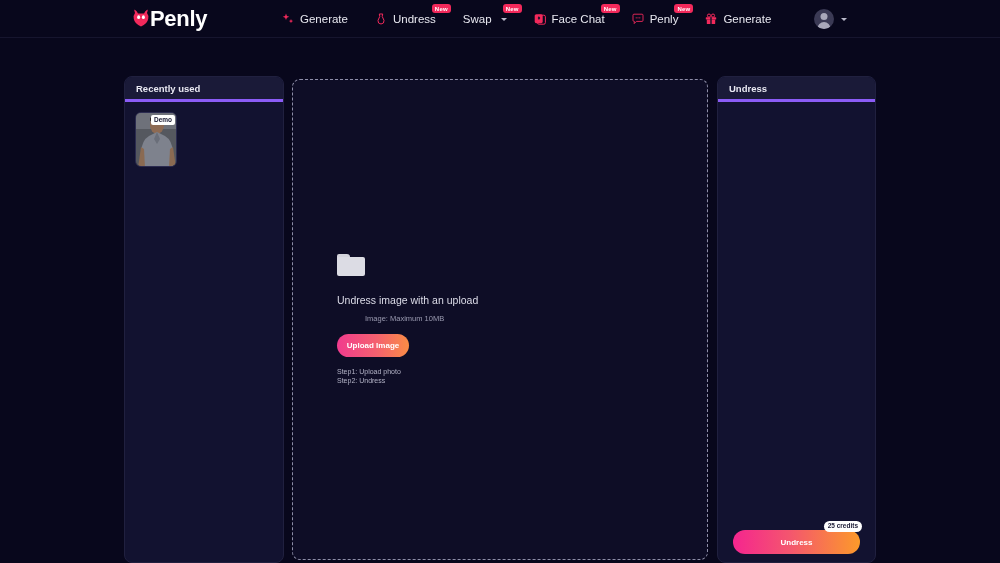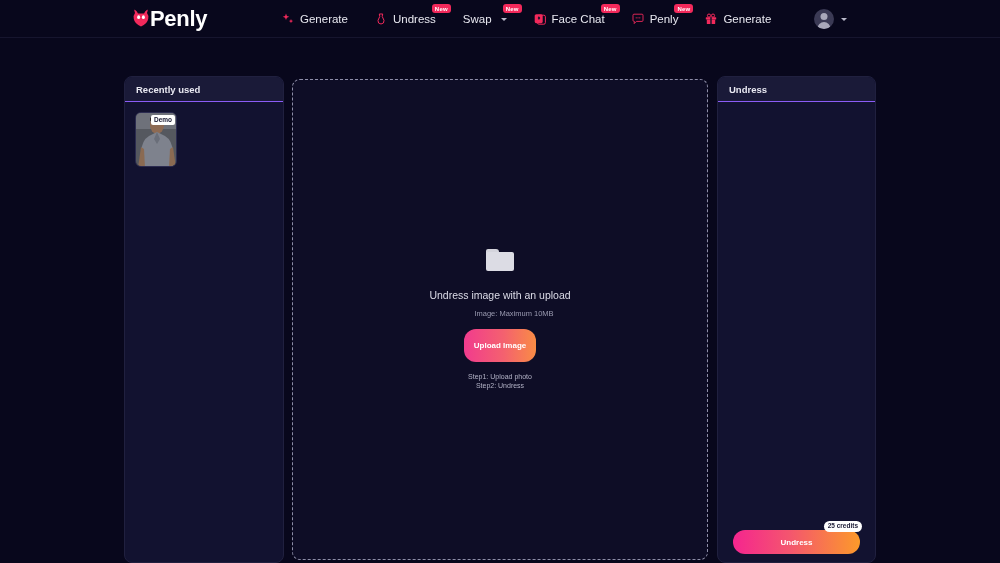--- a/index.html
+++ b/index.html
@@ -66,21 +66,21 @@
     border-radius: 7px 7px 0 0; background: #a9a8ba;
   }
 
   
   .panel {
     position: absolute; background: #121230;
     border: 1px solid #20203f; border-radius: 8px;
   }
   .panel-head {
     height: 25px; background: #1a1a38;
-    border-bottom: 1px solid #8b5cf6;
+    border-bottom: 3px solid #8b5cf6;
     border-radius: 7px 7px 0 0;
     display: flex; align-items: center; padding-left: 11px;
   }
   .panel-title { font-size: 9.5px; color: #e9e9f2; font-weight: bold; }
 
   
   .sidebar { left: 124px; top: 76px; width: 160px; height: 487px; }
   .thumb-row { padding: 10px 0 0 10px; display: flex; flex-wrap: wrap; gap: 8px; }
   .thumb {
     position: relative; width: 42px; height: 55px; border-radius: 6px;
@@ -95,36 +95,37 @@
     padding: 1px 3px; border-radius: 2px; line-height: 1.3;
   }
 
   
   .dropzone {
     position: absolute; left: 292px; top: 79px;
     width: 416px; height: 481px;
     border: 1.5px dashed #8e8ea8; border-radius: 8px;
     background: #0e0d26;
     display: flex; flex-direction: column;
-    align-items: center; justify-content: center;
+    align-items: flex-start; justify-content: center;
     cursor: pointer;
+    padding-left: 44px;
   }
   .folder-icon { width: 28px; height: 22px; position: relative; margin-bottom: 18px; }
   .folder-icon .back {
     position: absolute; left: 0; top: 0; width: 13px; height: 5px;
     background: #d4d4dc; border-radius: 2px 3px 0 0;
   }
   .folder-icon .body {
     position: absolute; left: 0; top: 3px; width: 28px; height: 19px;
     background: #dcdce4; border-radius: 2px;
   }
   .dz-title { font-size: 10.5px; color: #dcdce8; margin-bottom: 8px; }
   .dz-sub { font-size: 7.5px; color: #9a9ab0; margin-bottom: 11px; margin-left: 28px; }
   .upload-btn {
-    width: 72px; height: 33px; border: none; border-radius: 12px;
+    width: 72px; height: 23px; border: none; border-radius: 12px;
     background: linear-gradient(90deg,#f13b8e 0%,#f4616f 55%,#f98c45 100%);
     color: #ffffff; font-size: 8px; font-weight: bold;
     cursor: pointer; margin-bottom: 10px;
     font-family: "Liberation Sans", sans-serif;
   }
   .dz-step { font-size: 7px; color: #b3b3c6; line-height: 1.35; text-align: center; }
 
   
   .rightpanel { left: 717px; top: 76px; width: 159px; height: 487px; }
   .undress-btn-wrap {

